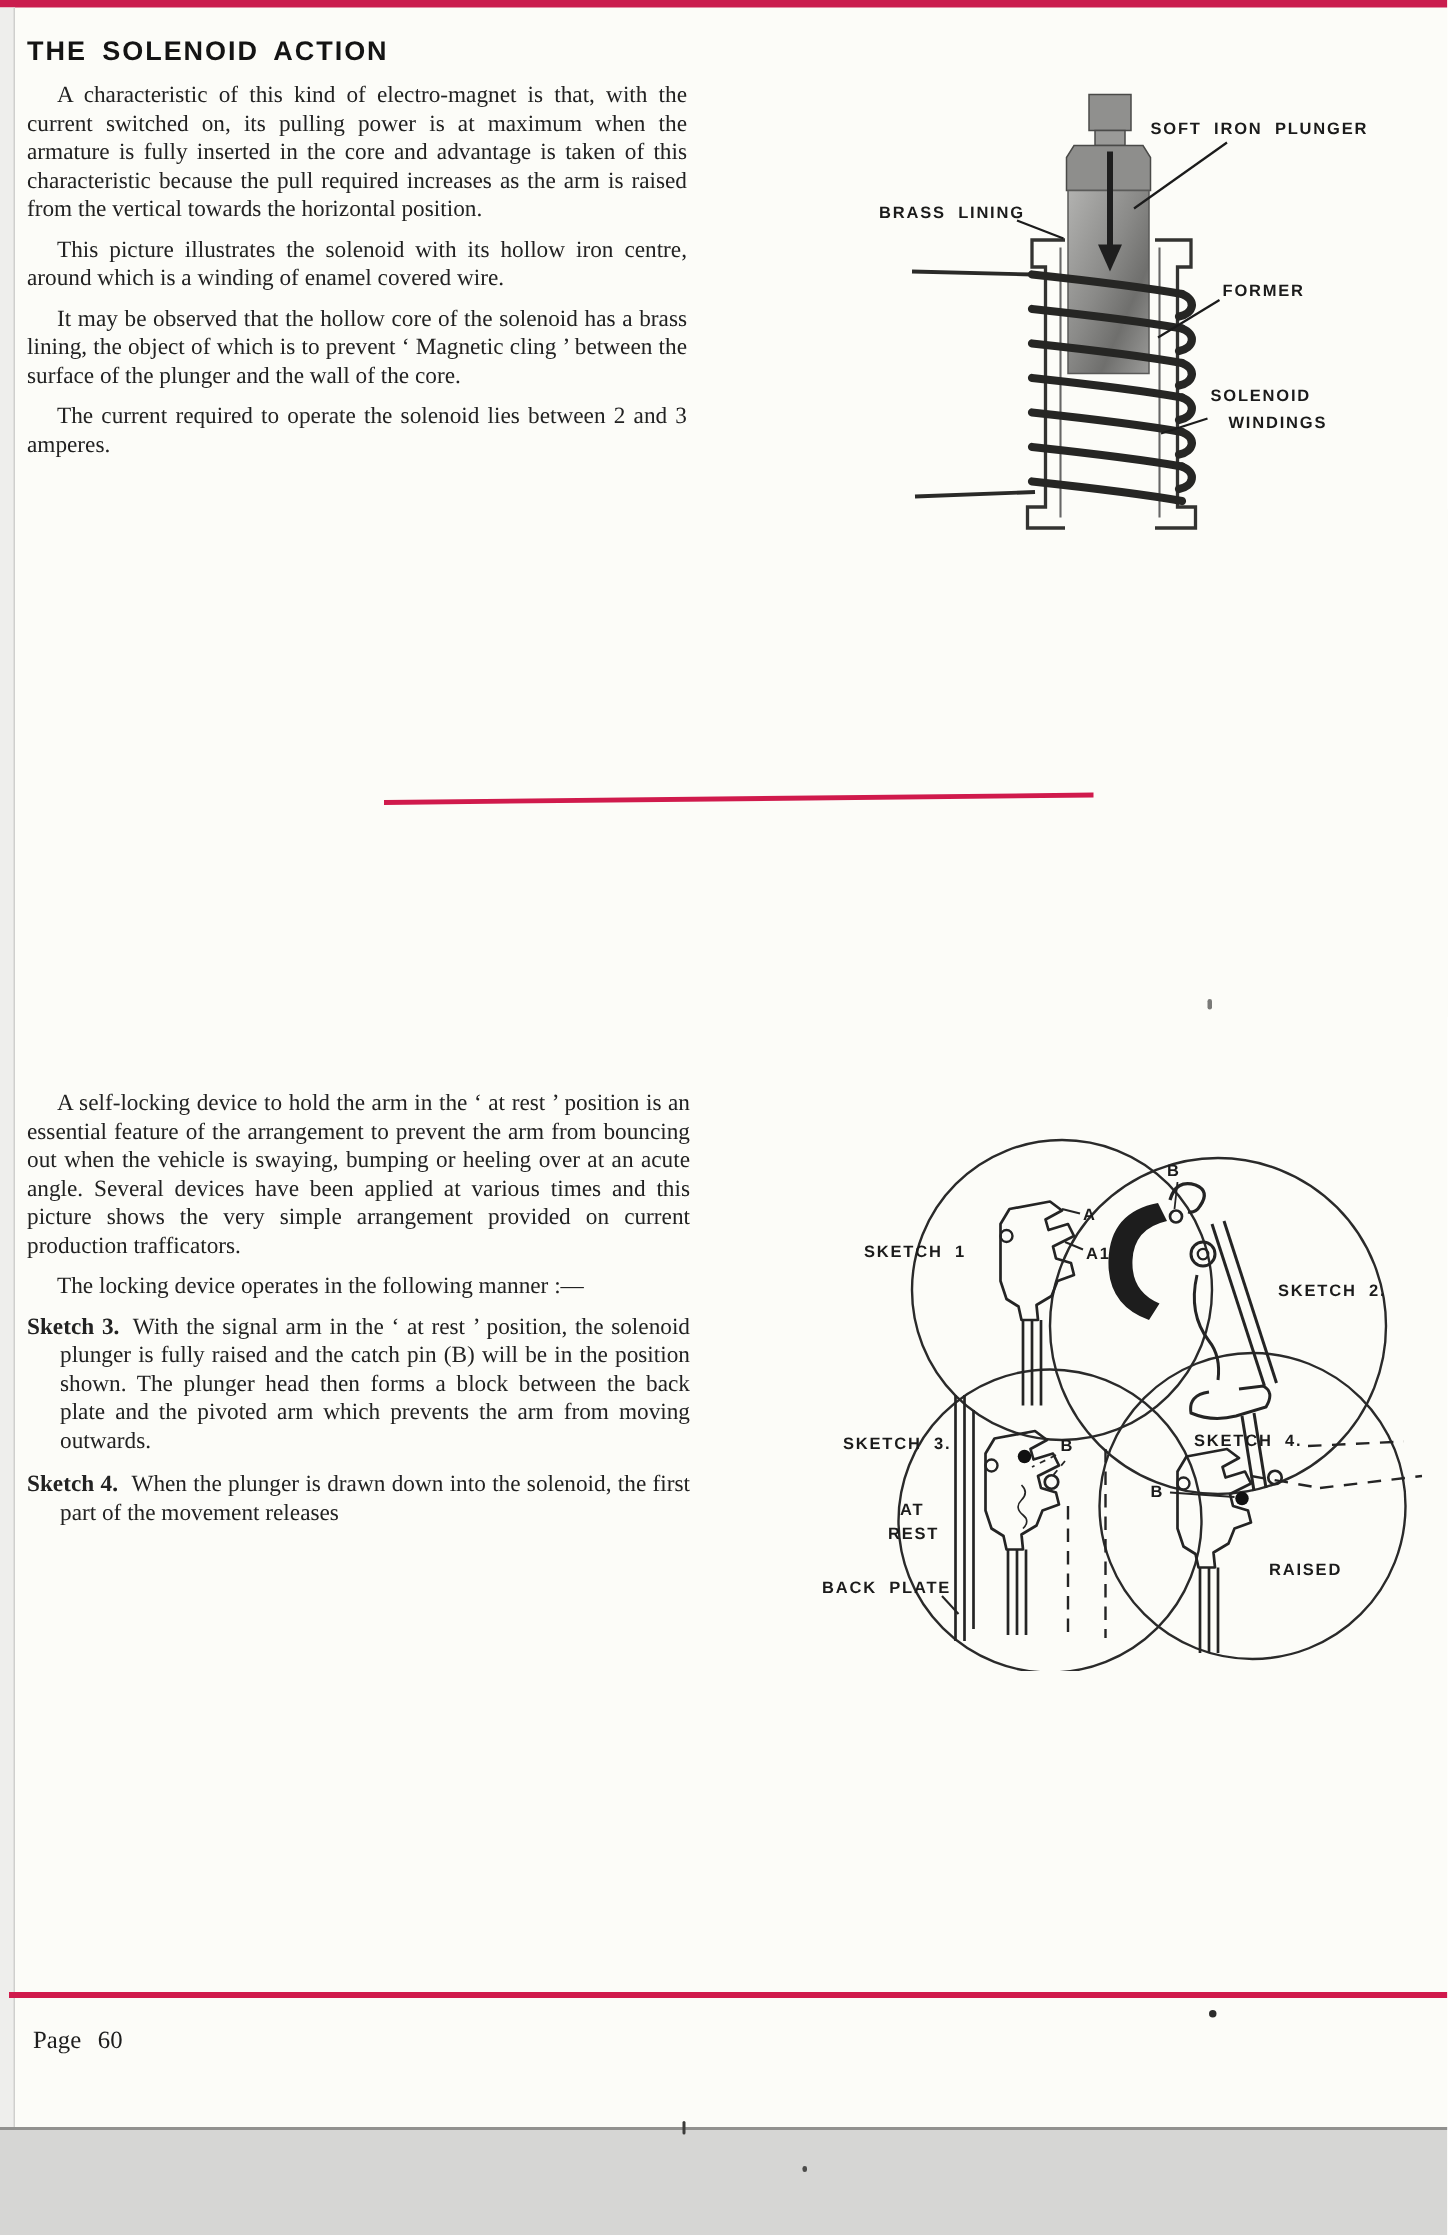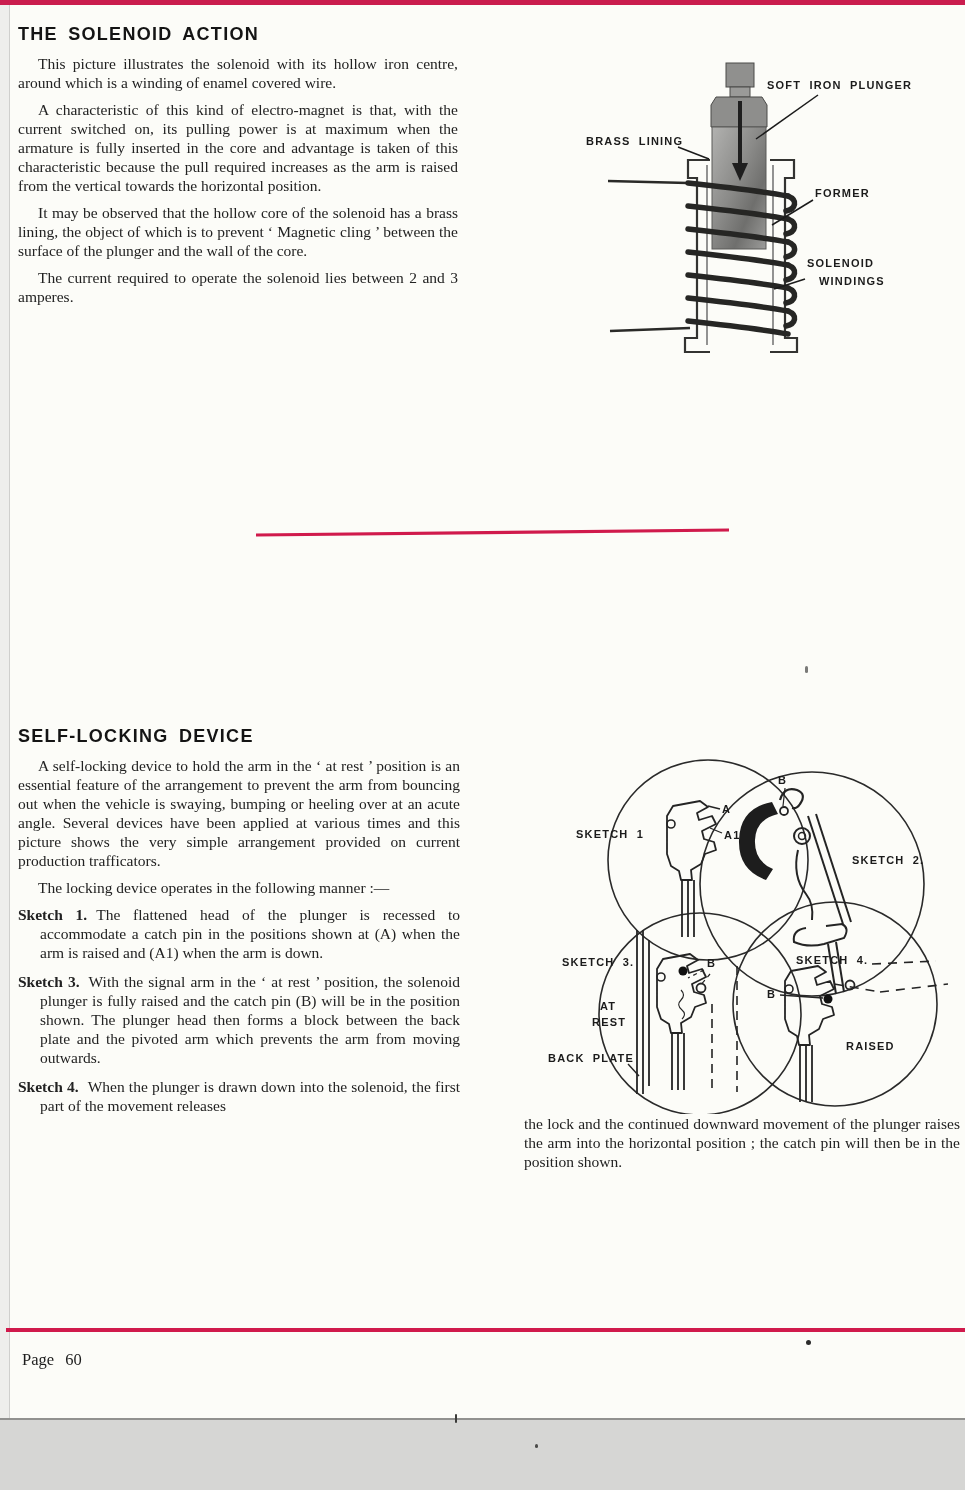--- a/index.html
+++ b/index.html
@@ -28,22 +28,22 @@
 </head>
 <body>
 
 <div class="page">
 
   <div class="top-rule"></div>
   <div class="left-band"></div>
 
   <section class="col" style="left:18px;top:24px;width:440px;">
     <h2>THE SOLENOID ACTION</h2>
+    <p class="ind">A characteristic of this kind of electro-magnet is that, with the current switched on, its pulling power is at maximum when the armature is fully inserted in the core and advantage is taken of this characteristic because the pull required increases as the arm is raised from the vertical towards the horizontal position.</p>
     <p class="ind">This picture illustrates the solenoid with its hollow iron centre, around which is a winding of enamel covered wire.</p>
-    <p class="ind">A characteristic of this kind of electro-magnet is that, with the current switched on, its pulling power is at maximum when the armature is fully inserted in the core and advantage is taken of this characteristic because the pull required increases as the arm is raised from the vertical towards the horizontal position.</p>
     <p class="ind">It may be observed that the hollow core of the solenoid has a brass lining, the object of which is to prevent ‘ Magnetic cling ’ between the surface of the plunger and the wall of the core.</p>
     <p class="ind">The current required to operate the solenoid lies between 2 and 3 amperes.</p>
   </section>
 
   <svg style="left:520px;top:35px;" width="445" height="330" viewBox="0 0 445 330">
     <defs>
       <linearGradient id="pg" x1="0" y1="0" x2="1" y2="1">
         <stop offset="0" stop-color="#b2b2b0"></stop>
           <stop offset="0.45" stop-color="#8a8a88"></stop>
         <stop offset="0.7" stop-color="#6f6f6d"></stop>
@@ -97,24 +97,22 @@
     <line x1="285" y1="244" x2="254" y2="254" stroke="#1b1b1b" stroke-width="1.5"></line>
   </svg>
 
   <svg class="mid-rule" width="476" height="10" viewBox="0 0 476 10">
     <line x1="1" y1="8" x2="474" y2="3" stroke="#d01a4c" stroke-width="3.2"></line>
   </svg>
 
   <div class="speck" style="left:805px;top:666px;width:3px;height:7px;background:#7a7a78;"></div>
 
   <section class="col" style="left:18px;top:726px;width:442px;">
-    <h2>SELF-LOCKING DEVICE</h2>
     <p class="ind">A self-locking device to hold the arm in the ‘ at rest ’ position is an essential feature of the arrangement to prevent the arm from bouncing out when the vehicle is swaying, bumping or heeling over at an acute angle. Several devices have been applied at various times and this picture shows the very simple arrangement provided on current production trafficators.</p>
     <p class="ind">The locking device operates in the following manner :—</p>
-    <p class="hang"><b>Sketch 1.</b><span>The flattened head of the plunger is recessed to accommodate a catch pin in the positions shown at (A) when the arm is raised and (A1) when the arm is down.</span></p>
     <p class="hang"><b>Sketch 3.</b><span>With the signal arm in the ‘ at rest ’ position, the solenoid plunger is fully raised and the catch pin (B) will be in the position shown. The plunger head then forms a block between the back plate and the pivoted arm which prevents the arm from moving outwards.</span></p>
     <p class="hang"><b>Sketch 4.</b><span>When the plunger is drawn down into the solenoid, the first part of the movement releases</span></p>
   </section>
 
   <svg style="left:540px;top:742px;" width="425" height="372" viewBox="0 0 425 372">
     <defs>
       <g id="phead">
         <path d="M150,212 L158,218 L147,224 L149,231 L162,227 L166,235 L152,242 L154,250 L164,253 L166,261 L155,265 L151,275 L141,281 L142,291 L131,291 L129,282 L121,277 L117,265 L117,227 L123,217 Z" fill="none" stroke="#242424" stroke-width="1.8" stroke-linejoin="round"></path>
         <circle cx="121" cy="235" r="4" fill="none" stroke="#242424" stroke-width="1.6"></circle>
         <line x1="132" y1="291" x2="132" y2="348" stroke="#242424" stroke-width="1.8"></line>
@@ -184,21 +182,20 @@
       <text x="227" y="256">B</text>
       <line x1="240" y1="253" x2="283" y2="256" stroke="#242424" stroke-width="1.4"></line>
       <circle cx="288" cy="257" r="4.5" fill="#111"></circle>
       <circle cx="310" cy="243" r="4.5" fill="none" stroke="#242424" stroke-width="1.8"></circle>
       <text x="306" y="308">RAISED</text>
     </g>
     <text x="256" y="222">SKETCH 4.</text>
   </svg>
 
   <section class="col" style="left:524px;top:1114px;width:436px;">
-    <p class="cont-first">the lock and the continued downward movement of the plunger raises the arm into the horizontal position ; the catch pin will then be in the position shown.</p>
   </section>
 
   <div class="bottom-rule"></div>
   <div class="speck" style="left:806px;top:1340px;width:5px;height:5px;background:#2b2b2b;border-radius:50%;"></div>
   <div class="pagenum">Page 60</div>
 
   <div class="bottom-band"></div>
   <div class="speck" style="left:455px;top:1414px;width:2px;height:9px;background:#3c3c3a;"></div>
   <div class="speck" style="left:535px;top:1444px;width:3px;height:4px;background:#4c4c4a;"></div>
 

